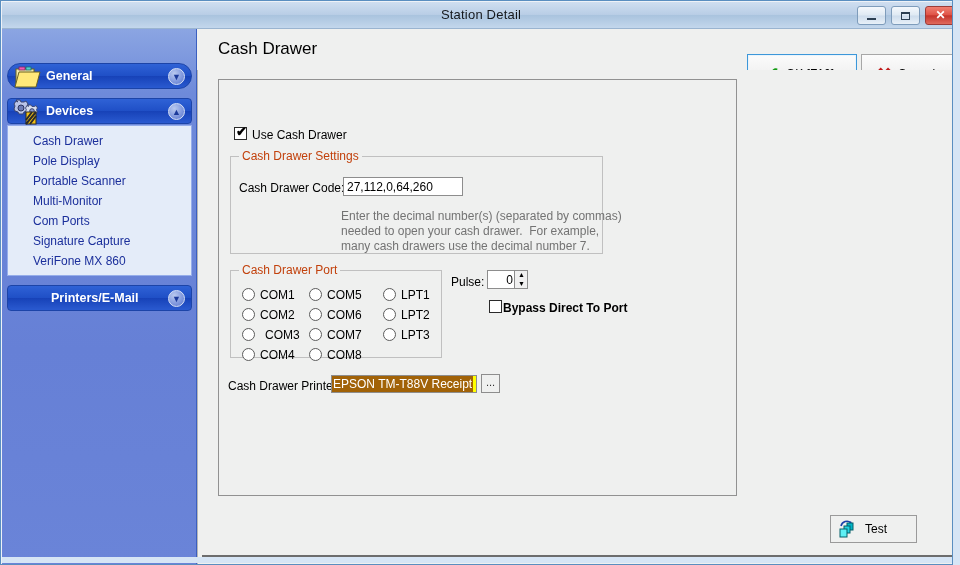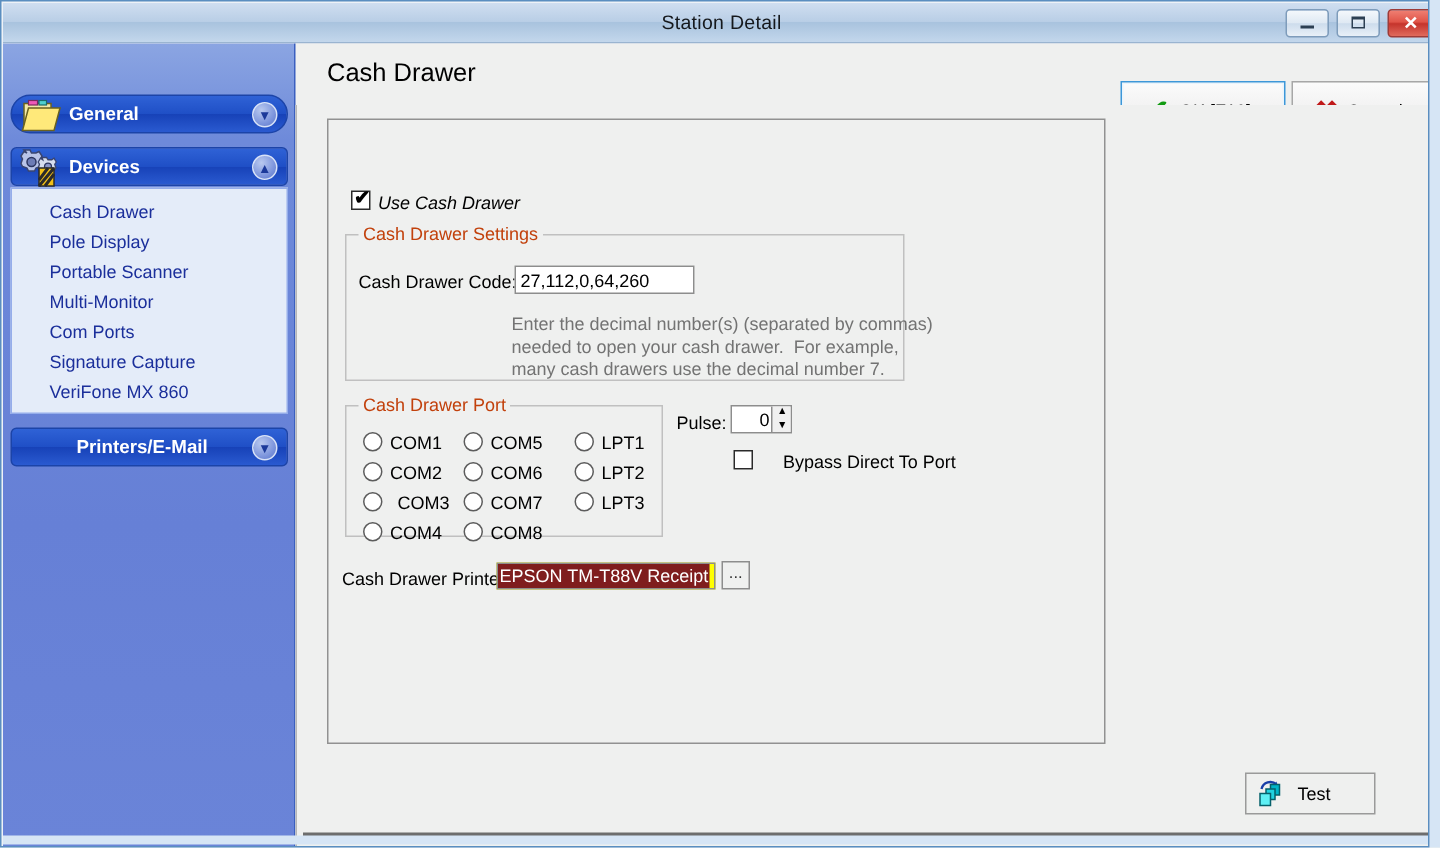--- a/index.html
+++ b/index.html
@@ -403,21 +403,21 @@
     </div>
   </div>
 
   <div id="content">
 
     <div id="inner-panel">
 
       <div class="cb-box" style="left:15px; top:47px;">
         <span class="cb-check">✔</span>
       </div>
-      <div class="cb-label" style="left:33px; top:48px;font-style:italic;">Use Cash Drawer</div>
+      <div class="cb-label" style="left:33px; top:48px;">Use Cash Drawer</div>
 
       <div class="groupbox" style="left:11px; top:76px; width:373px; height:98px;">
         <span class="gb-title">Cash Drawer Settings</span>
 
         <div class="lbl" style="left:8px; top:24px;">Cash Drawer Code:</div>
         <div class="txtinput" style="left:112px; top:20px; width:120px; height:19px;">27,112,0,64,260</div>
 
         <div class="helptext" style="left:110px; top:51px;">Enter the decimal number(s) (separated by commas)</div>
         <div class="helptext" style="left:110px; top:66px;">needed to open your cash drawer.  For example,</div>
         <div class="helptext" style="left:110px; top:81px;">many cash drawers use the decimal number 7.</div>
@@ -455,25 +455,25 @@
       <div class="lbl" style="left:232px; top:195px;">Pulse:</div>
       <div class="txtinput" style="left:268px; top:190px; width:41px; height:19px; padding:0;">
         <span style="position:absolute;left:0;top:1px;width:25px;text-align:right;font-size:12px;">0</span>
         <span class="spin-btns">
           <span class="spin-up">▲</span>
           <span class="spin-dn">▼</span>
         </span>
       </div>
 
       <div class="cb-box" style="left:270px; top:220px;"></div>
-      <div class="cb-label" style="left:303px; top:221px;">Bypass Direct To Port</div>
+      <div class="cb-label" style="left:284px; top:221px;font-weight:bold;">Bypass Direct To Port</div>
 
       <div class="lbl" style="left:9px; top:299px;">Cash Drawer Printer:</div>
       <div style="position:absolute; left:112px; top:295px; width:146px; height:18px; background:#ffff00; border:1px solid #8d8d8d; overflow:hidden;">
-        <span style="position:absolute;left:0;top:0;height:16px;background:#7f1d1d;color:#fff;font-size:12px;line-height:16px;padding:0 1px;white-space:nowrap;">EPSON TM-T88V Receipt</span>
+        <span style="position:absolute;left:0;top:0;height:16px;background:#a16207;color:#fff;font-size:12px;line-height:16px;padding:0 1px;white-space:nowrap;">EPSON TM-T88V Receipt</span>
       </div>
       <div style="position:absolute; left:262px; top:294px; width:19px; height:19px; border:1px solid #8d8d8d; background:#eff0ef; font-size:11px; line-height:15px; text-align:center; color:#333;">...</div>
 
     </div>
 
     <div id="test-button">
       <svg id="test-icon" viewBox="0 0 20 20">
         <path d="M3 6 a6 6 0 0 1 10 -3" fill="none" stroke="#1a3fa8" stroke-width="1.6"></path>
         <path d="M13 1 l1 4 -4 -1 z" fill="#1a3fa8"></path>
         <rect x="9" y="3" width="6" height="7" fill="#00b5c8" stroke="#05606b" stroke-width="1"></rect>

